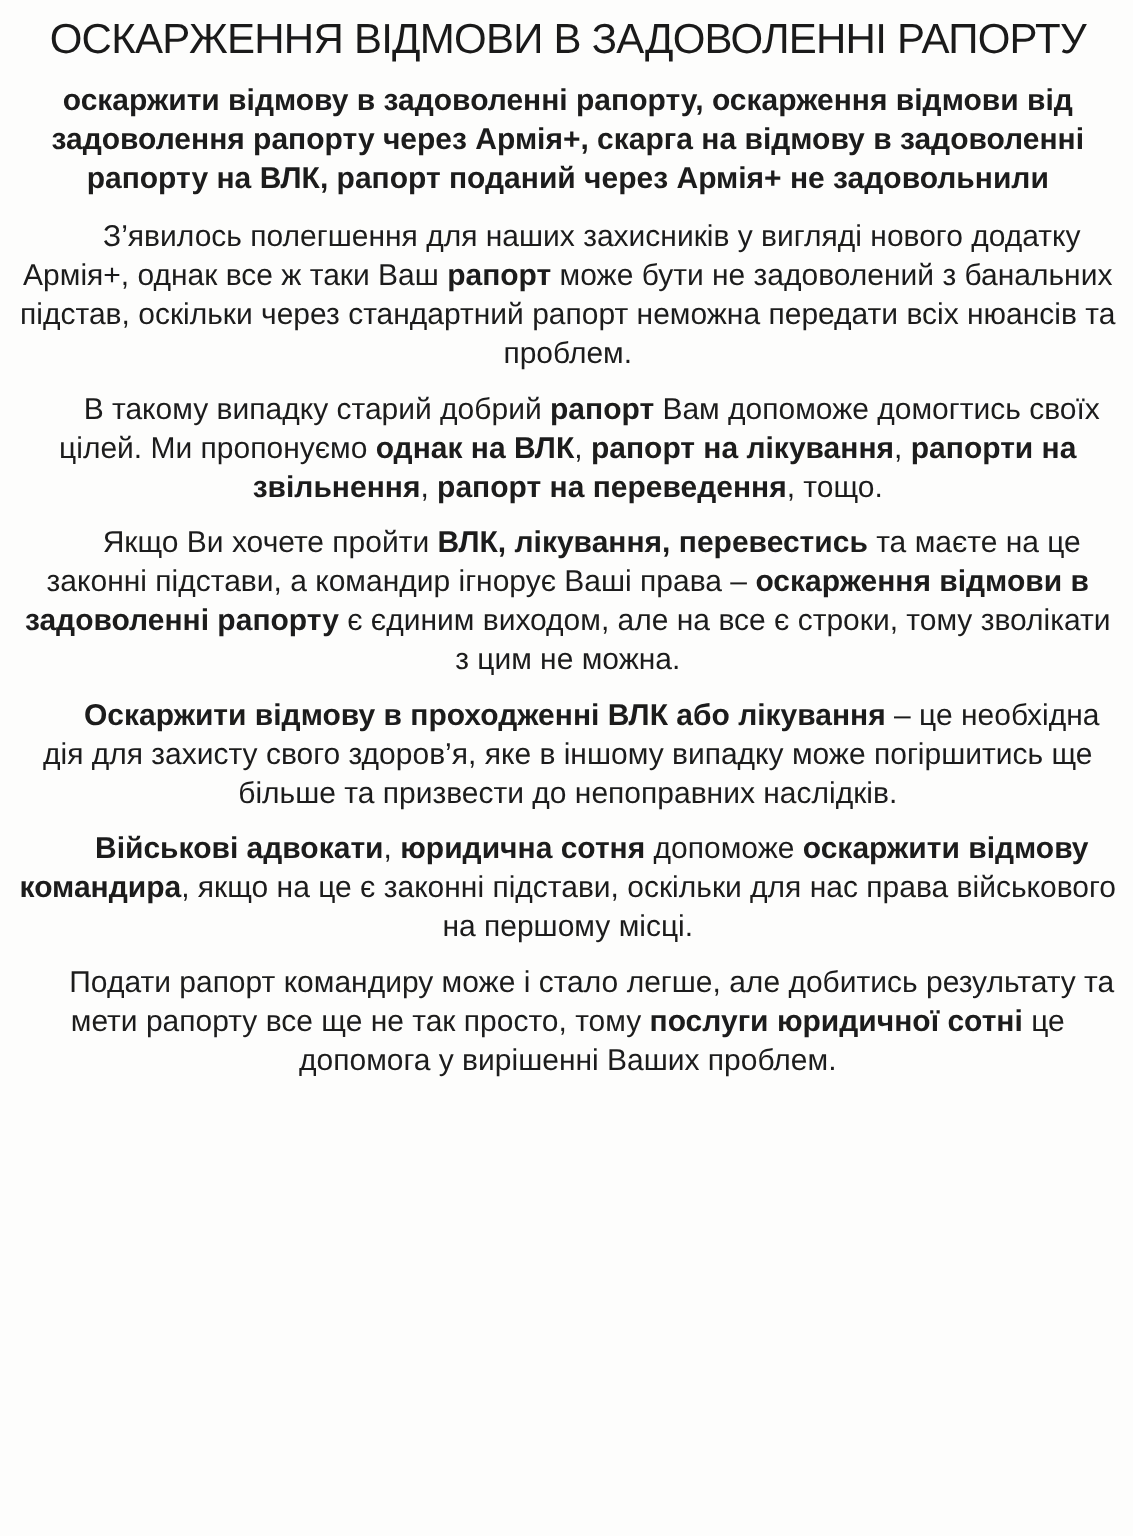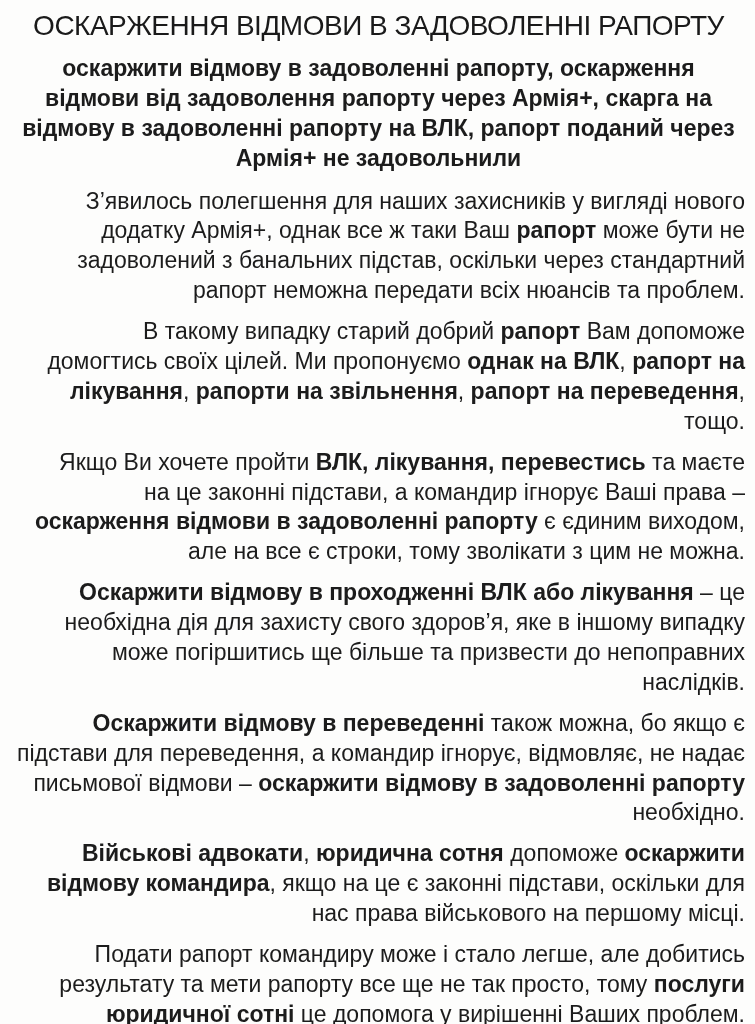--- a/index.html
+++ b/index.html
@@ -25,46 +25,45 @@
     margin: 2px 0 12px 0;
     text-align: center;
     font-size: 28px;
     font-weight: 400;
     letter-spacing: -0.5px;
     white-space: nowrap;
     color: #1a1a1a;
   }
   .para {
     margin: 0 0 11px 0;
-    font-size: 23px;
+    font-size: 20px;
     line-height: 1.3;
   }
   .para.subtitle {
     font-weight: 700;
     text-align: center;
     text-indent: 0;
     padding: 0 6px;
     margin-bottom: 13px;
   }
   .para.body {
-    text-align: right;
+    text-align: center;
     text-indent: 32px;
   }
   .para b {
     font-weight: 700;
   }
 </style>
 </head>
 <body>
 
 <div class="page">
   <h1 class="doc-title">ОСКАРЖЕННЯ ВІДМОВИ В ЗАДОВОЛЕННІ РАПОРТУ</h1>
   <div>
       <p class="para subtitle"><b>оскаржити відмову в задоволенні рапорту, оскарження відмови від задоволення рапорту через Армія+, скарга на відмову в задоволенні рапорту на ВЛК, рапорт поданий через Армія+ не задовольнили</b></p>
       <p class="para body"><span>З’явилось полегшення для наших захисників у вигляді нового додатку Армія+, однак все ж таки Ваш </span><b>рапорт</b><span> може бути не задоволений з банальних підстав, оскільки через стандартний рапорт неможна передати всіх нюансів та проблем.</span></p>
       <p class="para body"><span>В такому випадку старий добрий </span><b>рапорт</b><span> Вам допоможе домогтись своїх цілей. Ми пропонуємо </span><b>однак на ВЛК</b><span>, </span><b>рапорт на лікування</b><span>, </span><b>рапорти на звільнення</b><span>, </span><b>рапорт на переведення</b><span>, тощо.</span></p>
       <p class="para body"><span>Якщо Ви хочете пройти </span><b>ВЛК, лікування, перевестись</b><span> та маєте на це законні підстави, а командир ігнорує Ваші права – </span><b>оскарження відмови в задоволенні рапорту</b><span> є єдиним виходом, але на все є строки, тому зволікати з цим не можна.</span></p>
       <p class="para body"><b>Оскаржити відмову в проходженні ВЛК або лікування</b><span> – це необхідна дія для захисту свого здоров’я, яке в іншому випадку може погіршитись ще більше та призвести до непоправних наслідків.</span></p>
-      <p class="para body"><b>Оскаржити відмову в переведенні</b><span> також можна, бо якщо є підстави для переведення, а командир ігнорує, відмовляє, не надає письмової відмови – </span><b>оскаржити відмову в задоволенні рапорту</b><span> необхідно.</span></p>
       <p class="para body"><b>Військові адвокати</b><span>, </span><b>юридична сотня</b><span> допоможе </span><b>оскаржити відмову командира</b><span>, якщо на це є законні підстави, оскільки для нас права військового на першому місці.</span></p>
       <p class="para body"><span>Подати рапорт командиру може і стало легше, але добитись результату та мети рапорту все ще не так просто, тому </span><b>послуги юридичної сотні</b><span> це допомога у вирішенні Ваших проблем.</span></p>
     </div>
 </div>
 
 </body></html>

